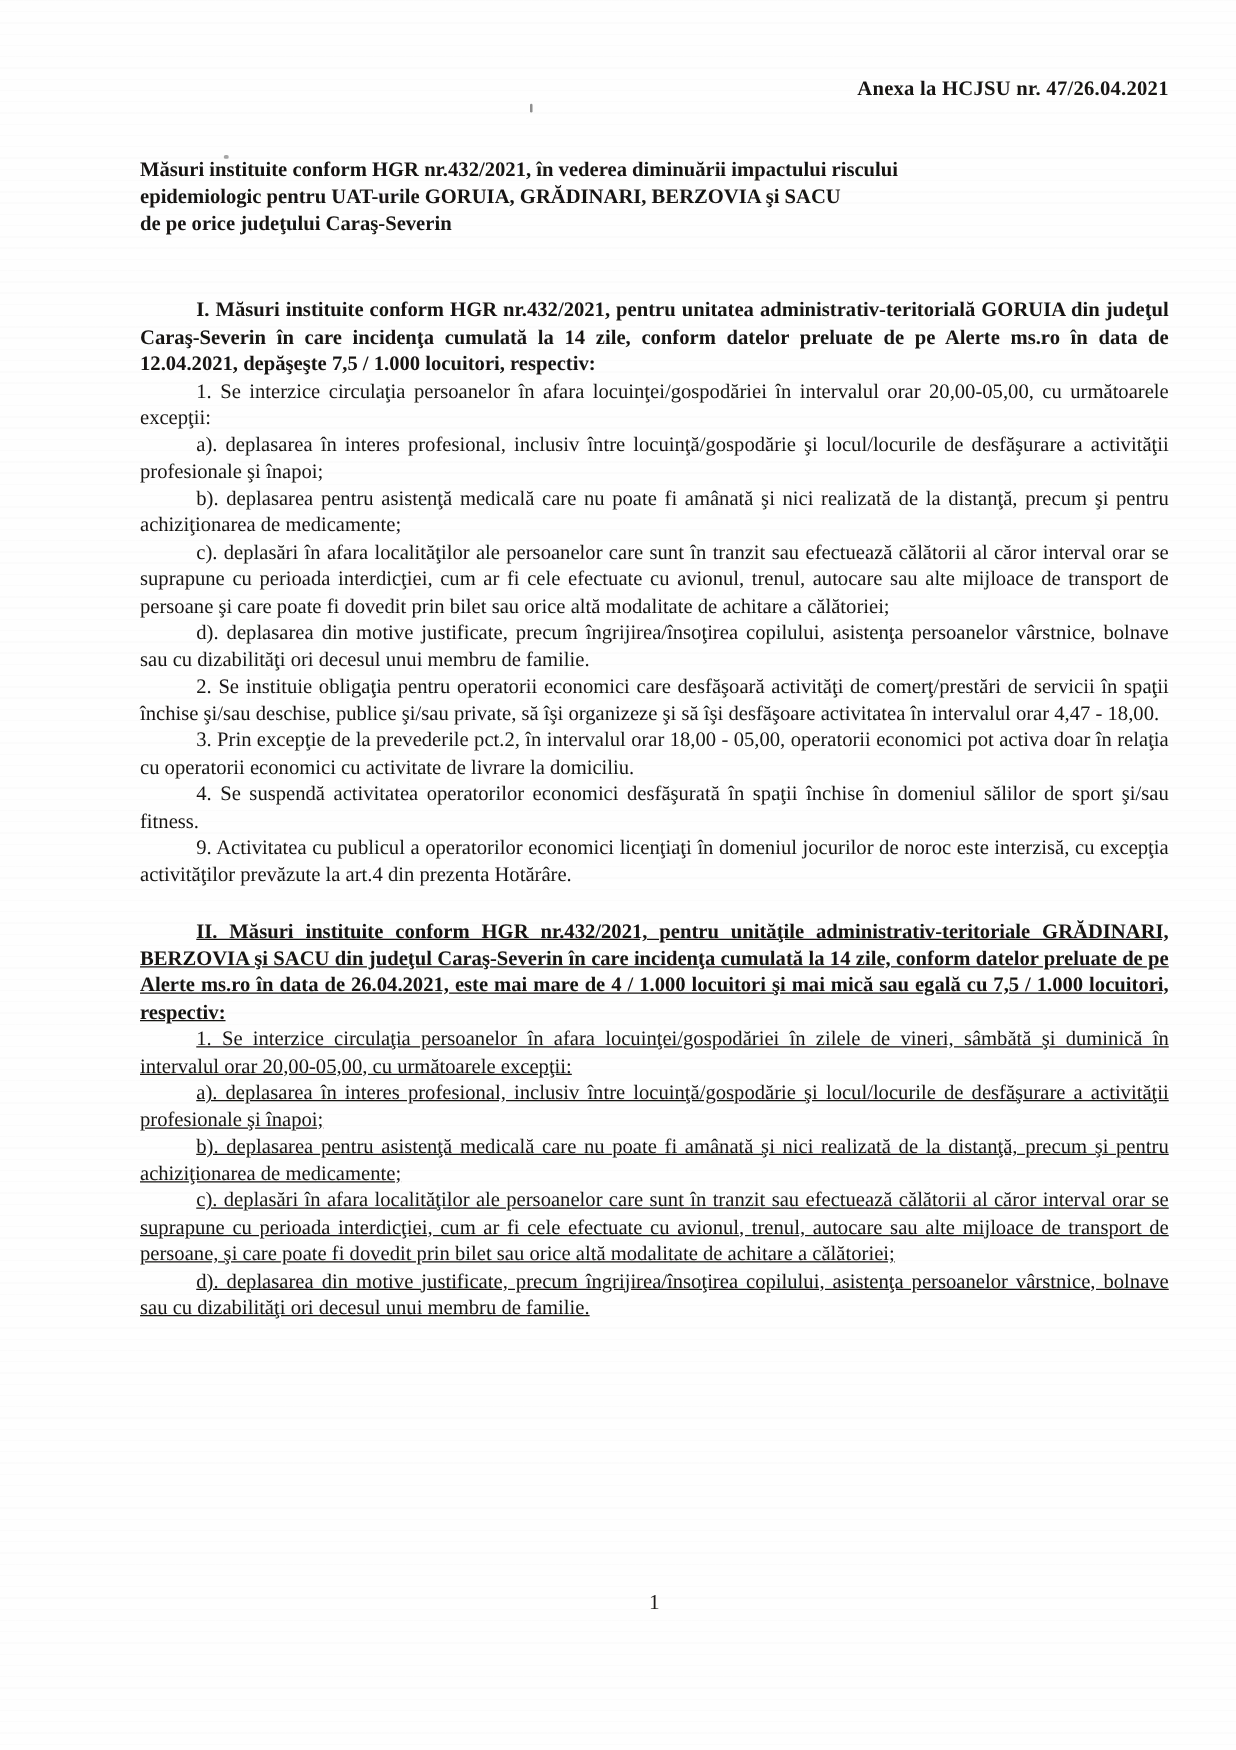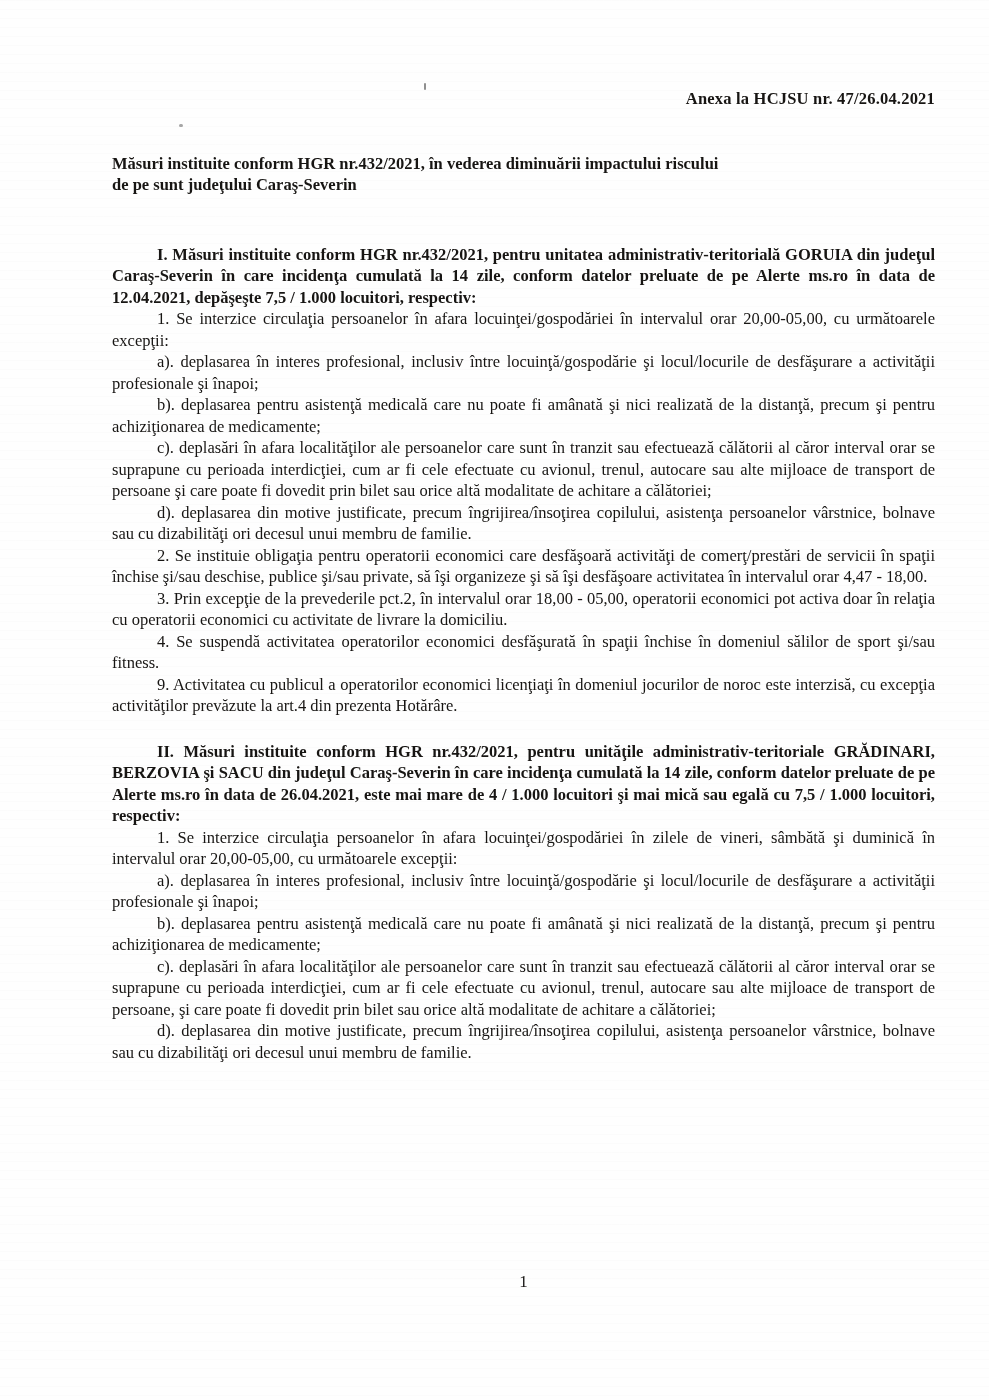--- a/index.html
+++ b/index.html
@@ -20,21 +20,21 @@
     overflow: hidden;
     font-family: "Liberation Serif", "DejaVu Serif", serif;
     color: #171513;
     box-sizing: border-box;
   }
   .content {
     position: absolute;
     left: 112px;
     top: 0;
     width: 823px;
-    padding-top: 88px;
+    padding-top: 60px;
     font-size: 16.5px;
     line-height: 21.5px;
   }
   .annex {
     text-align: right;
     font-weight: 700;
     letter-spacing: 0.2px;
   }
   .title-block {
     margin-top: 43px;
@@ -42,21 +42,21 @@
     font-weight: 700;
   }
   .title-line { white-space: nowrap; }
   p.para {
     margin: 0;
     text-align: justify;
     text-indent: 45px;
   }
   p.bold { font-weight: 700; }
   .section-1 { margin-top: 48px; }
-  .section-2 { margin-top: 24px; }
+  .section-2 { margin-top: 24px; text-decoration: underline; }
   .page-number {
     position: absolute;
     left: 112px;
     top: 1272px;
     width: 823px;
     text-align: center;
     font-size: 17px;
     color: #1c1a18;
   }
   
@@ -74,21 +74,22 @@
 
   <div class="speck speck-1"></div>
   <div class="speck speck-2"></div>
 
   <div class="content">
 
     <div class="annex">Anexa la HCJSU nr. 47/26.04.2021</div>
 
     <div class="title-block">
       <div class="title-line">Măsuri instituite conform HGR nr.432/2021, în vederea diminuării impactului riscului</div>
-      <div class="title-line">de pe sunt judeţului Caraş-Severin</div>
+      <div class="title-line">epidemiologic pentru UAT-urile GORUIA, GRĂDINARI, BERZOVIA şi SACU</div>
+      <div class="title-line">de pe orice judeţului Caraş-Severin</div>
     </div>
 
     <section class="section-1">
       <p class="para bold">I. Măsuri instituite conform HGR nr.432/2021, pentru unitatea administrativ-teritorială GORUIA din judeţul Caraş-Severin în care incidenţa cumulată la 14 zile, conform datelor preluate de pe Alerte ms.ro în data de 12.04.2021, depăşeşte 7,5 / 1.000 locuitori, respectiv:</p>
       <p class="para">1. Se interzice circulaţia persoanelor în afara locuinţei/gospodăriei în intervalul orar 20,00-05,00, cu următoarele excepţii:</p>
       <p class="para">a). deplasarea în interes profesional, inclusiv între locuinţă/gospodărie şi locul/locurile de desfăşurare a activităţii profesionale şi înapoi;</p>
       <p class="para">b). deplasarea pentru asistenţă medicală care nu poate fi amânată şi nici realizată de la distanţă, precum şi pentru achiziţionarea de medicamente;</p>
       <p class="para">c). deplasări în afara localităţilor ale persoanelor care sunt în tranzit sau efectuează călătorii al căror interval orar se suprapune cu perioada interdicţiei, cum ar fi cele efectuate cu avionul, trenul, autocare sau alte mijloace de transport de persoane şi care poate fi dovedit prin bilet sau orice altă modalitate de achitare a călătoriei;</p>
       <p class="para">d). deplasarea din motive justificate, precum îngrijirea/însoţirea copilului, asistenţa persoanelor vârstnice, bolnave sau cu dizabilităţi ori decesul unui membru de familie.</p>
       <p class="para">2. Se instituie obligaţia pentru operatorii economici care desfăşoară activităţi de comerţ/prestări de servicii în spaţii închise şi/sau deschise, publice şi/sau private, să îşi organizeze şi să îşi desfăşoare activitatea în intervalul orar 4,47 - 18,00.</p>

